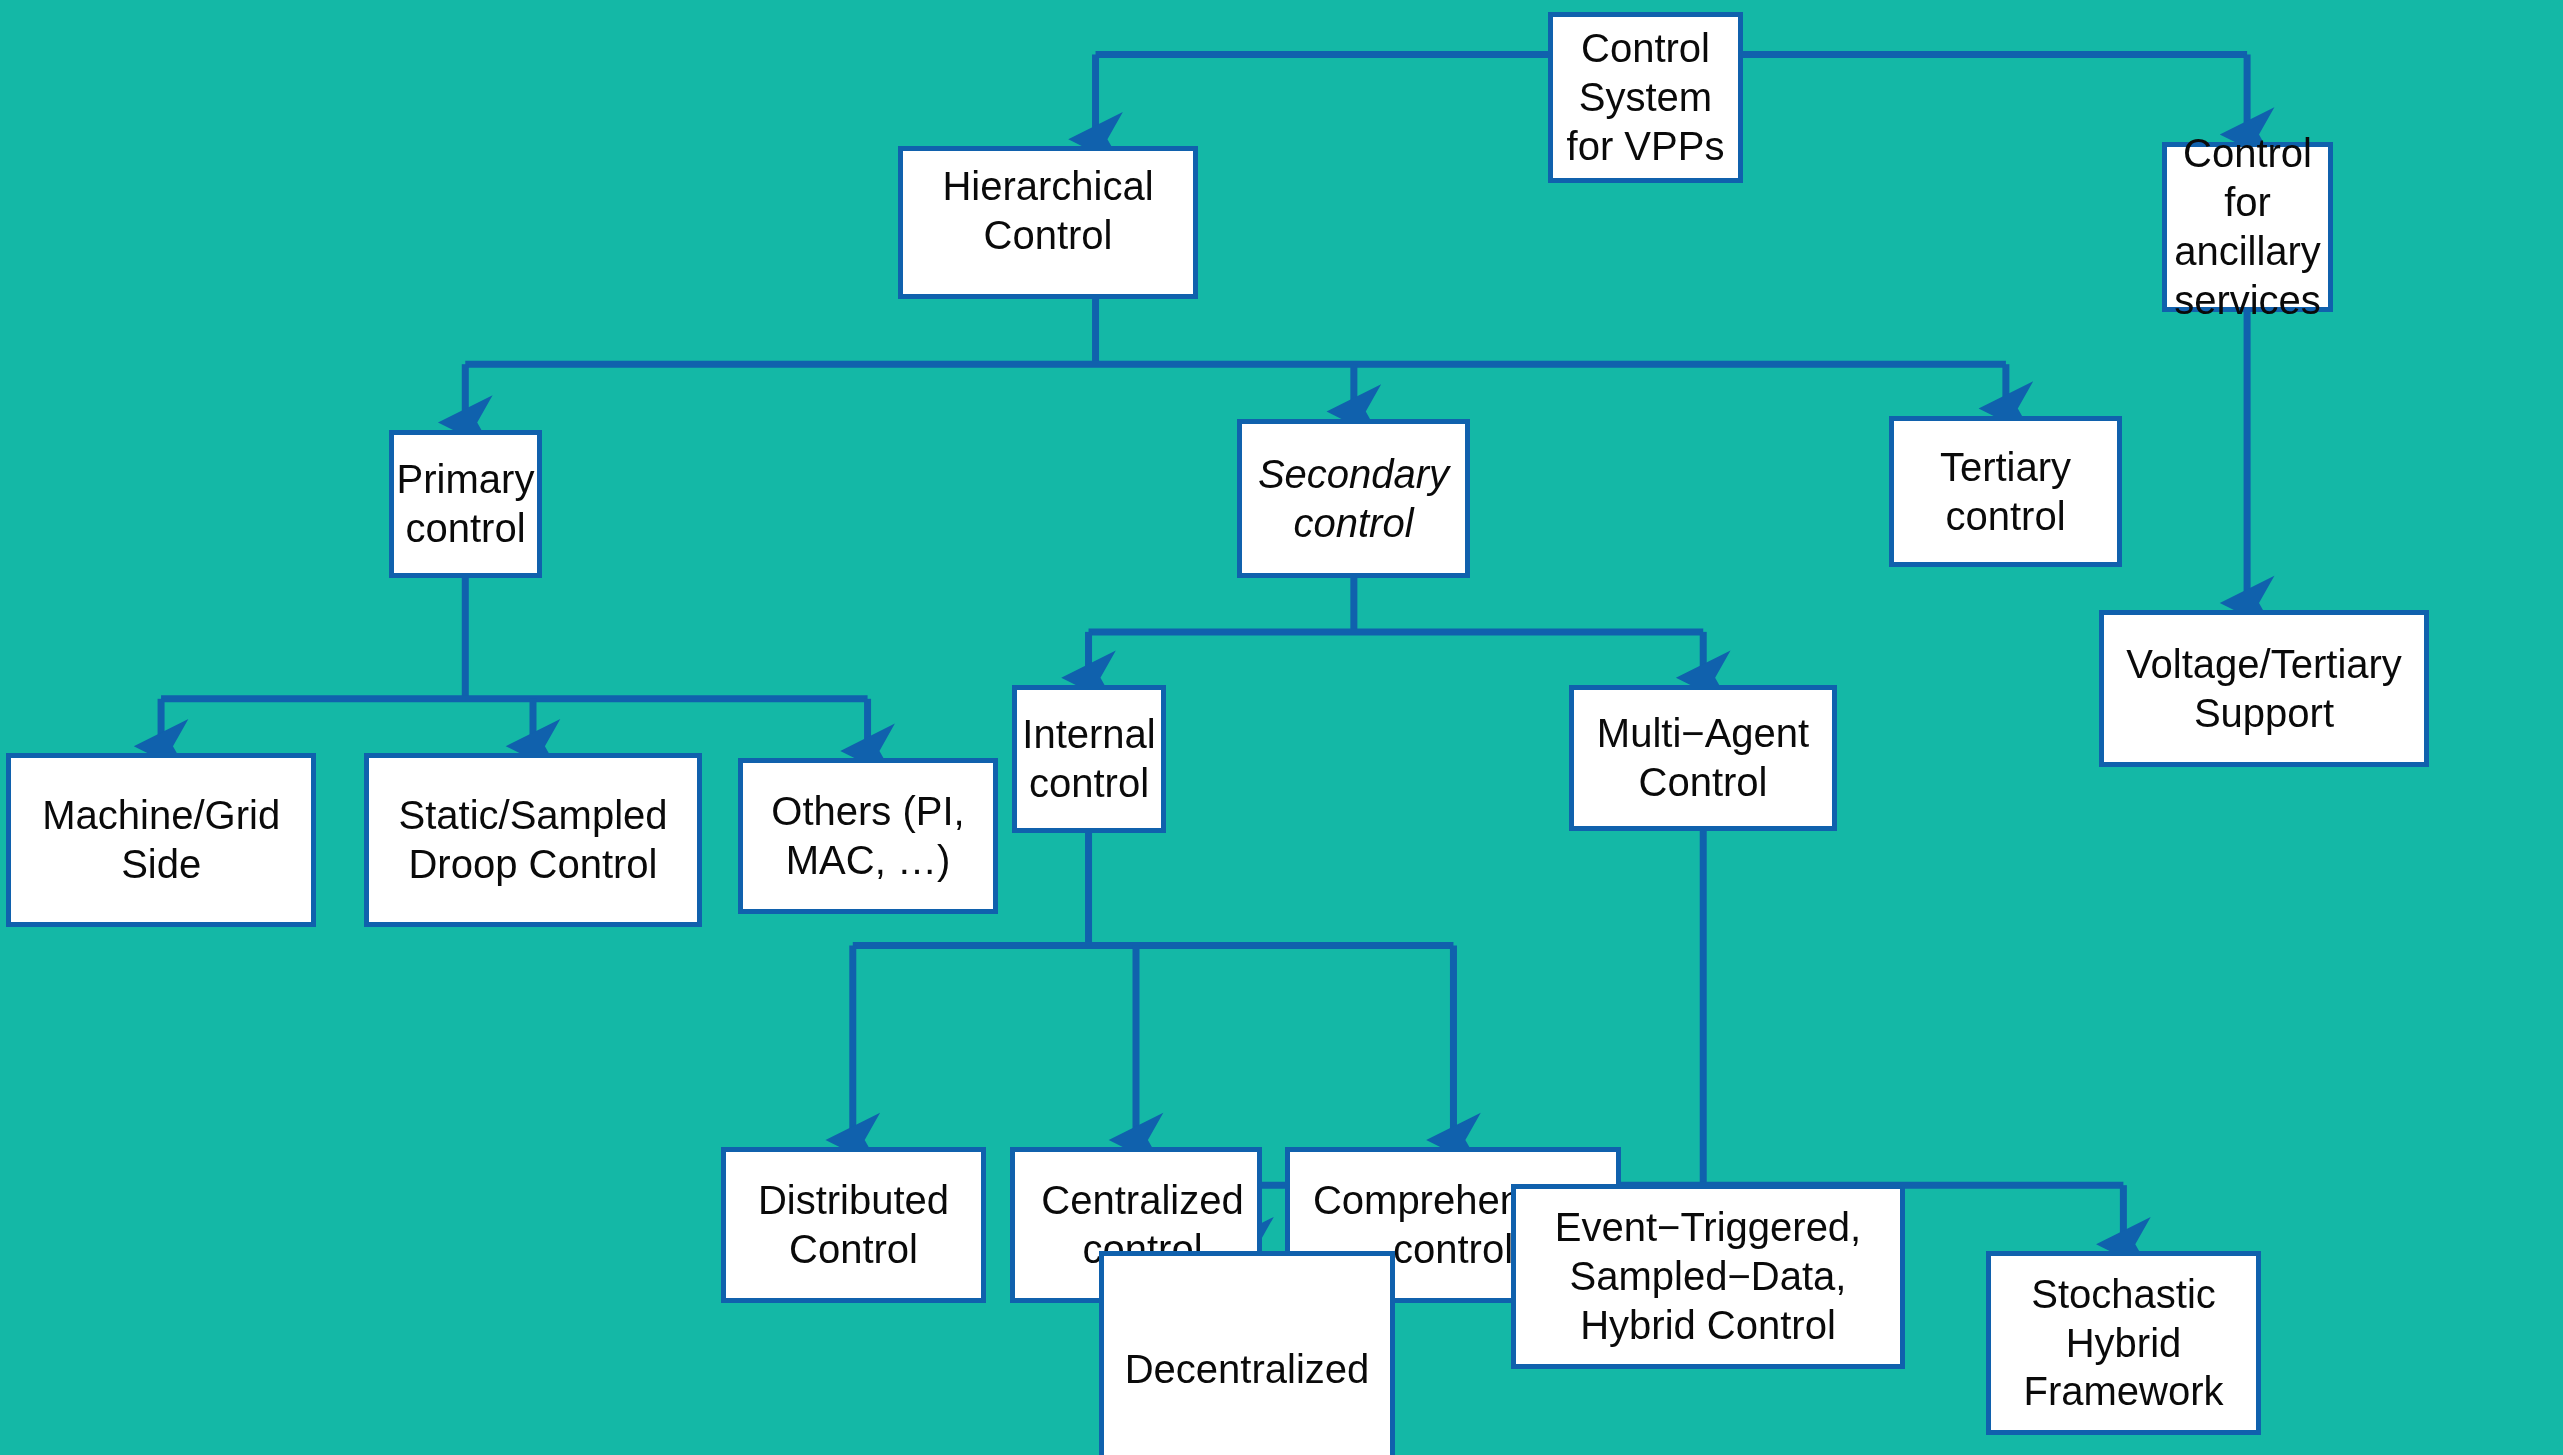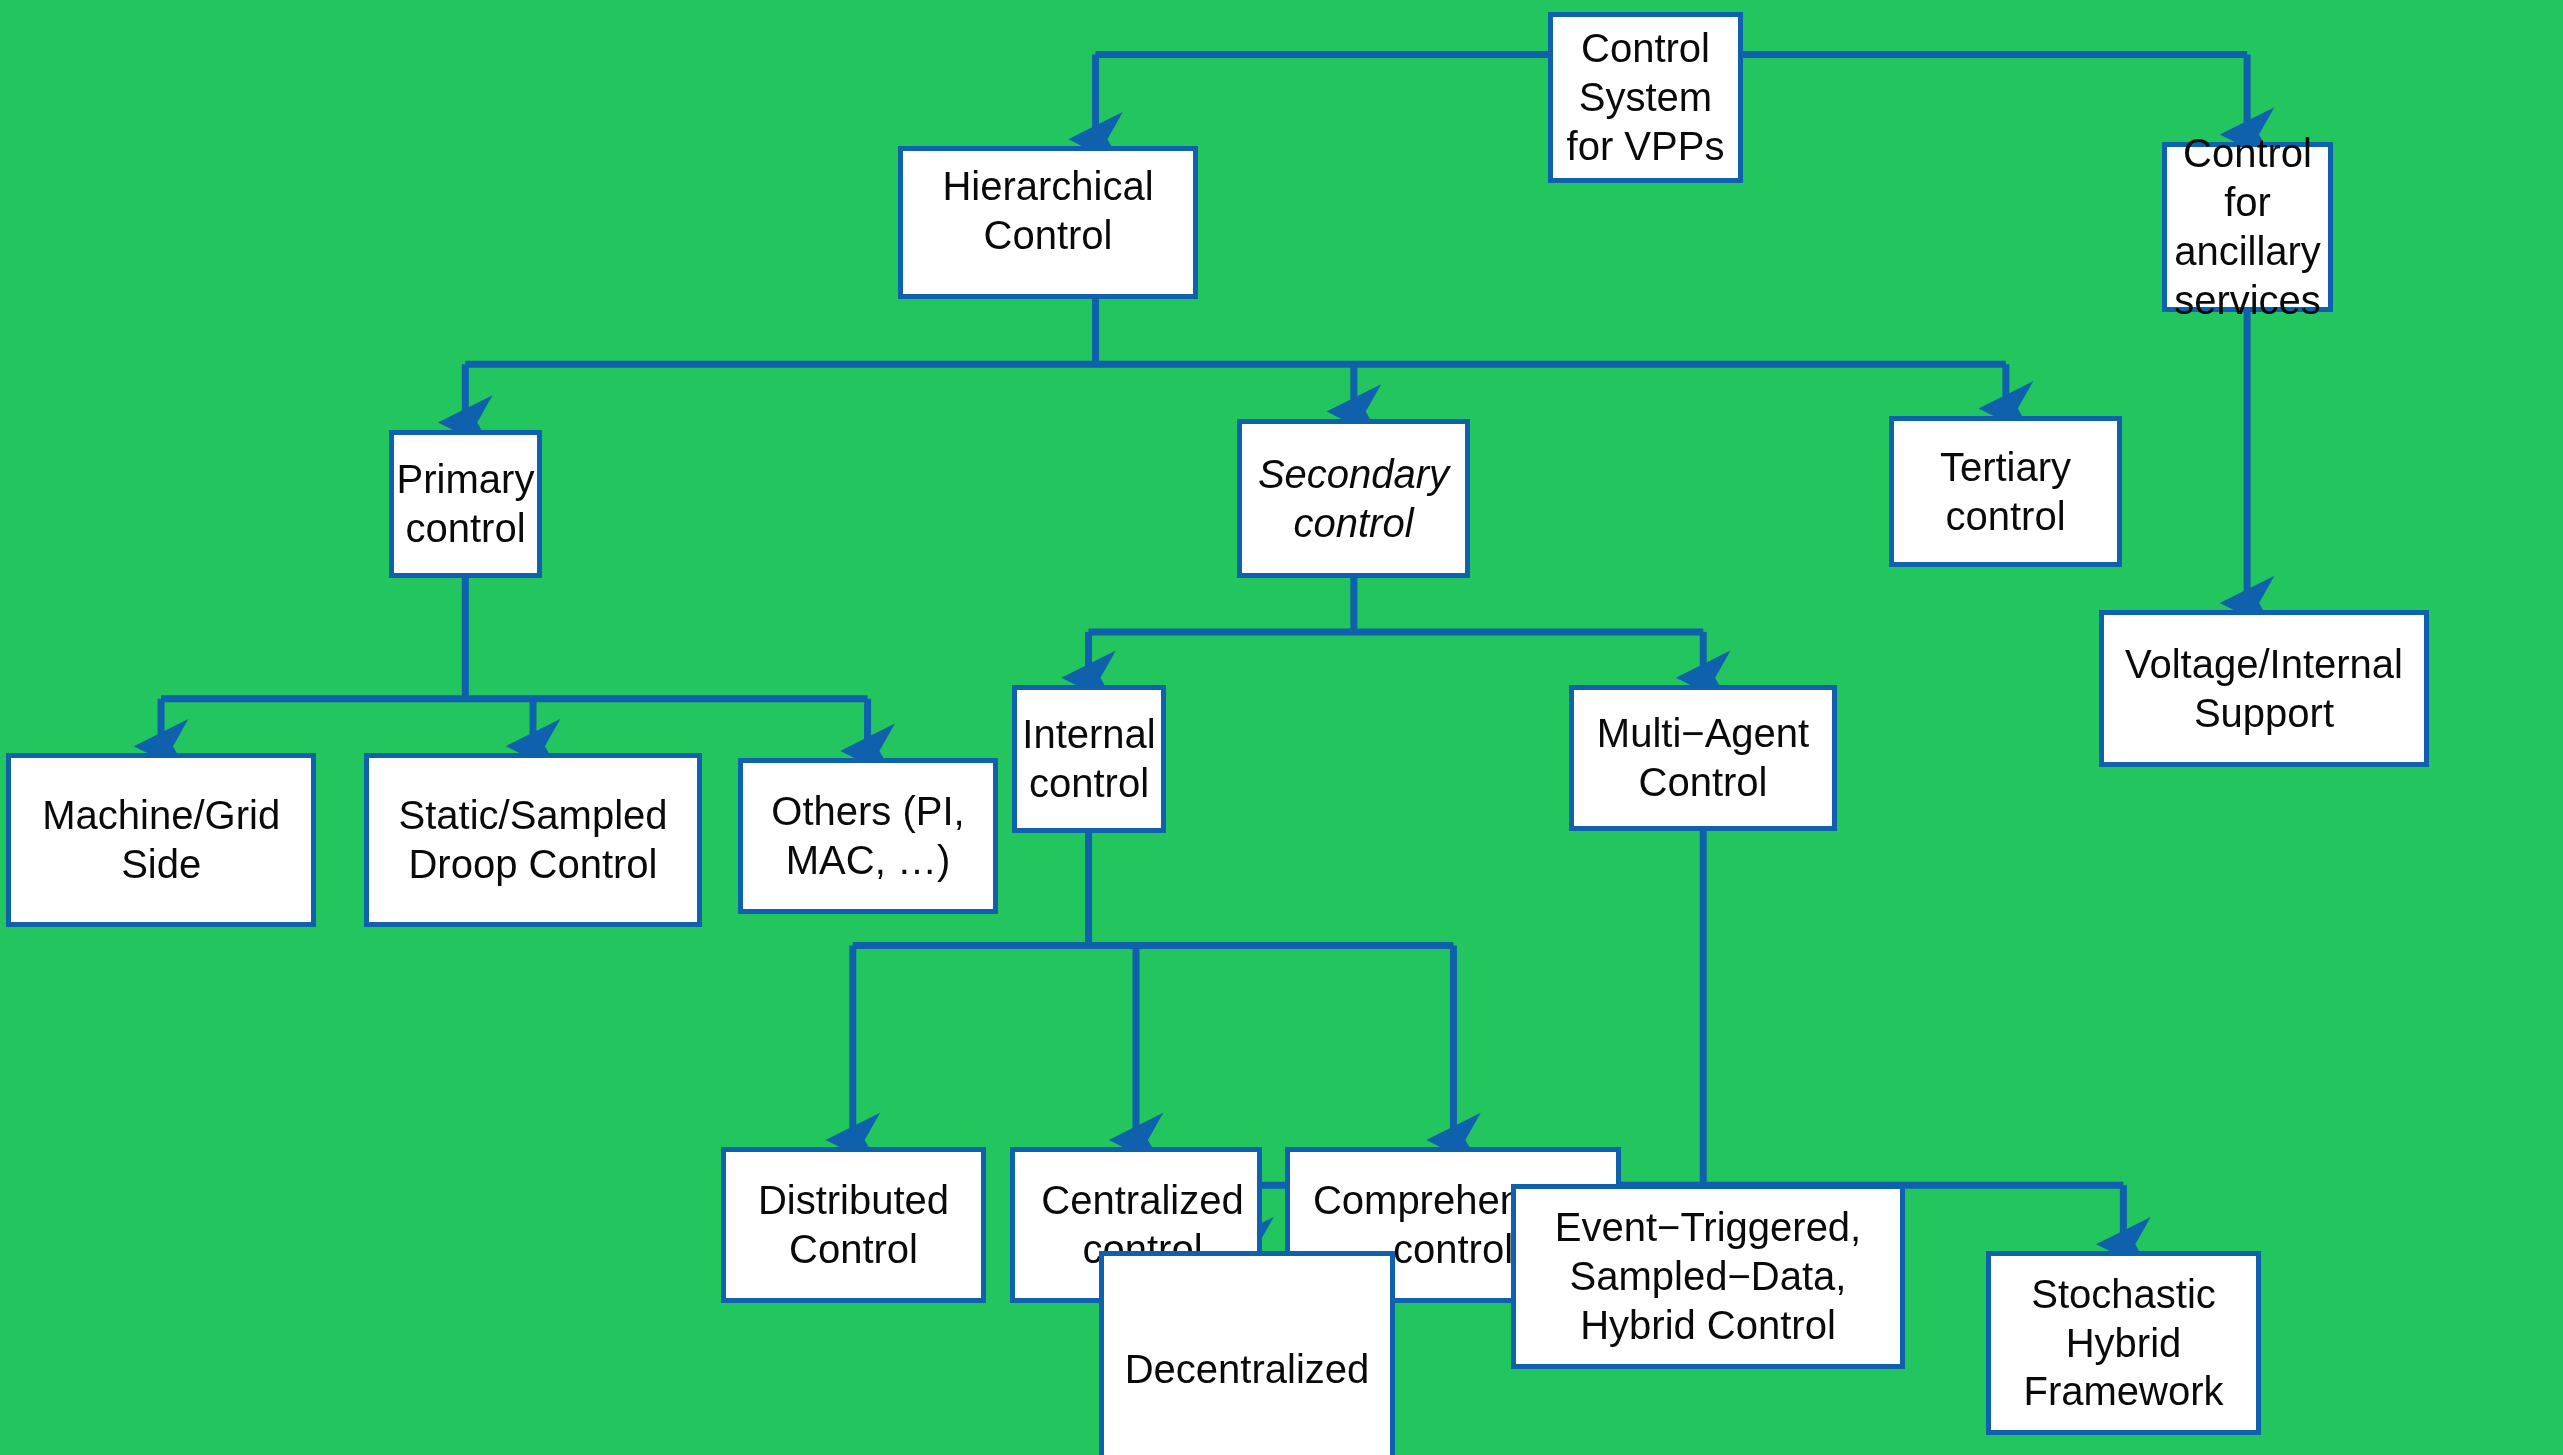--- a/index.html
+++ b/index.html
@@ -1,16 +1,16 @@
 <!DOCTYPE html>
 <html style="font-size:12.4px"><head>
 <meta charset="utf-8">
 <style>
   html,body{margin:0;padding:0;background:#ffffff;}
-  #root{position:relative;width:2563px;height:1456px;background:#22c55e;
+  #root{position:relative;width:2563px;height:1456px;background:#14b8a6;
         font-family:"Liberation Sans","DejaVu Sans",sans-serif;overflow:hidden;}
   svg.wires{position:absolute;left:0;top:0;width:2563px;height:1456px;}
   .node{position:absolute;box-sizing:border-box;background:#ffffff;
         border:5.4px solid #1061ad;display:flex;align-items:center;
         justify-content:center;text-align:center;color:#0a0a0a;
         font-size:40px;line-height:1.22;letter-spacing:0px;}
   .node.topalign{align-items:flex-start;padding-top:11px;}
 </style>
 </head>
 <body>
@@ -63,21 +63,21 @@
       <path d="M2729,1523 L2729,1598" marker-end="url(#arrowhead)"></path>
     </g>
   </svg>
 
   <div class="node" style="left:1548px;top:11.7px;width:195px;height:171px;">Control System for VPPs</div>
   <div class="node topalign" style="left:898px;top:146px;width:300px;height:153px;">Hierarchical Control</div>
   <div class="node" style="left:2162px;top:142px;width:171px;height:170px;">Control for ancillary services</div>
   <div class="node" style="left:389px;top:430px;width:153px;height:148px;">Primary control</div>
   <div class="node" style="left:1237px;top:419px;width:233px;height:159px;font-style:italic;">Secondary control</div>
   <div class="node" style="left:1889px;top:416px;width:233px;height:151px;">Tertiary control</div>
-  <div class="node" style="left:2099px;top:610px;width:330px;height:157px;">Voltage/Internal Support</div>
+  <div class="node" style="left:2099px;top:610px;width:330px;height:157px;">Voltage/Tertiary Support</div>
   <div class="node" style="left:6.2px;top:753px;width:310px;height:174px;">Machine/Grid Side</div>
   <div class="node" style="left:364px;top:753px;width:338px;height:174px;">Static/Sampled Droop Control</div>
   <div class="node" style="left:738px;top:758px;width:260px;height:156px;">Others (PI, MAC, …)</div>
   <div class="node" style="left:1012px;top:685px;width:154px;height:148px;">Internal control</div>
   <div class="node" style="left:1569px;top:685px;width:268px;height:146px;">Multi−Agent Control</div>
   <div class="node" style="left:721px;top:1147px;width:265px;height:156px;">Distributed Control</div>
   <div class="node" style="left:1010px;top:1147px;width:252px;height:156px;padding-left:13px;">Centralized control</div>
   <div class="node" style="left:1285px;top:1147px;width:336px;height:156px;">Comprehensive control</div>
   <div class="node" style="left:1099px;top:1251px;width:296px;height:236px;">Decentralized</div>
   <div class="node" style="left:1511px;top:1184px;width:394px;height:185px;">Event−Triggered, Sampled−Data, Hybrid Control</div>

